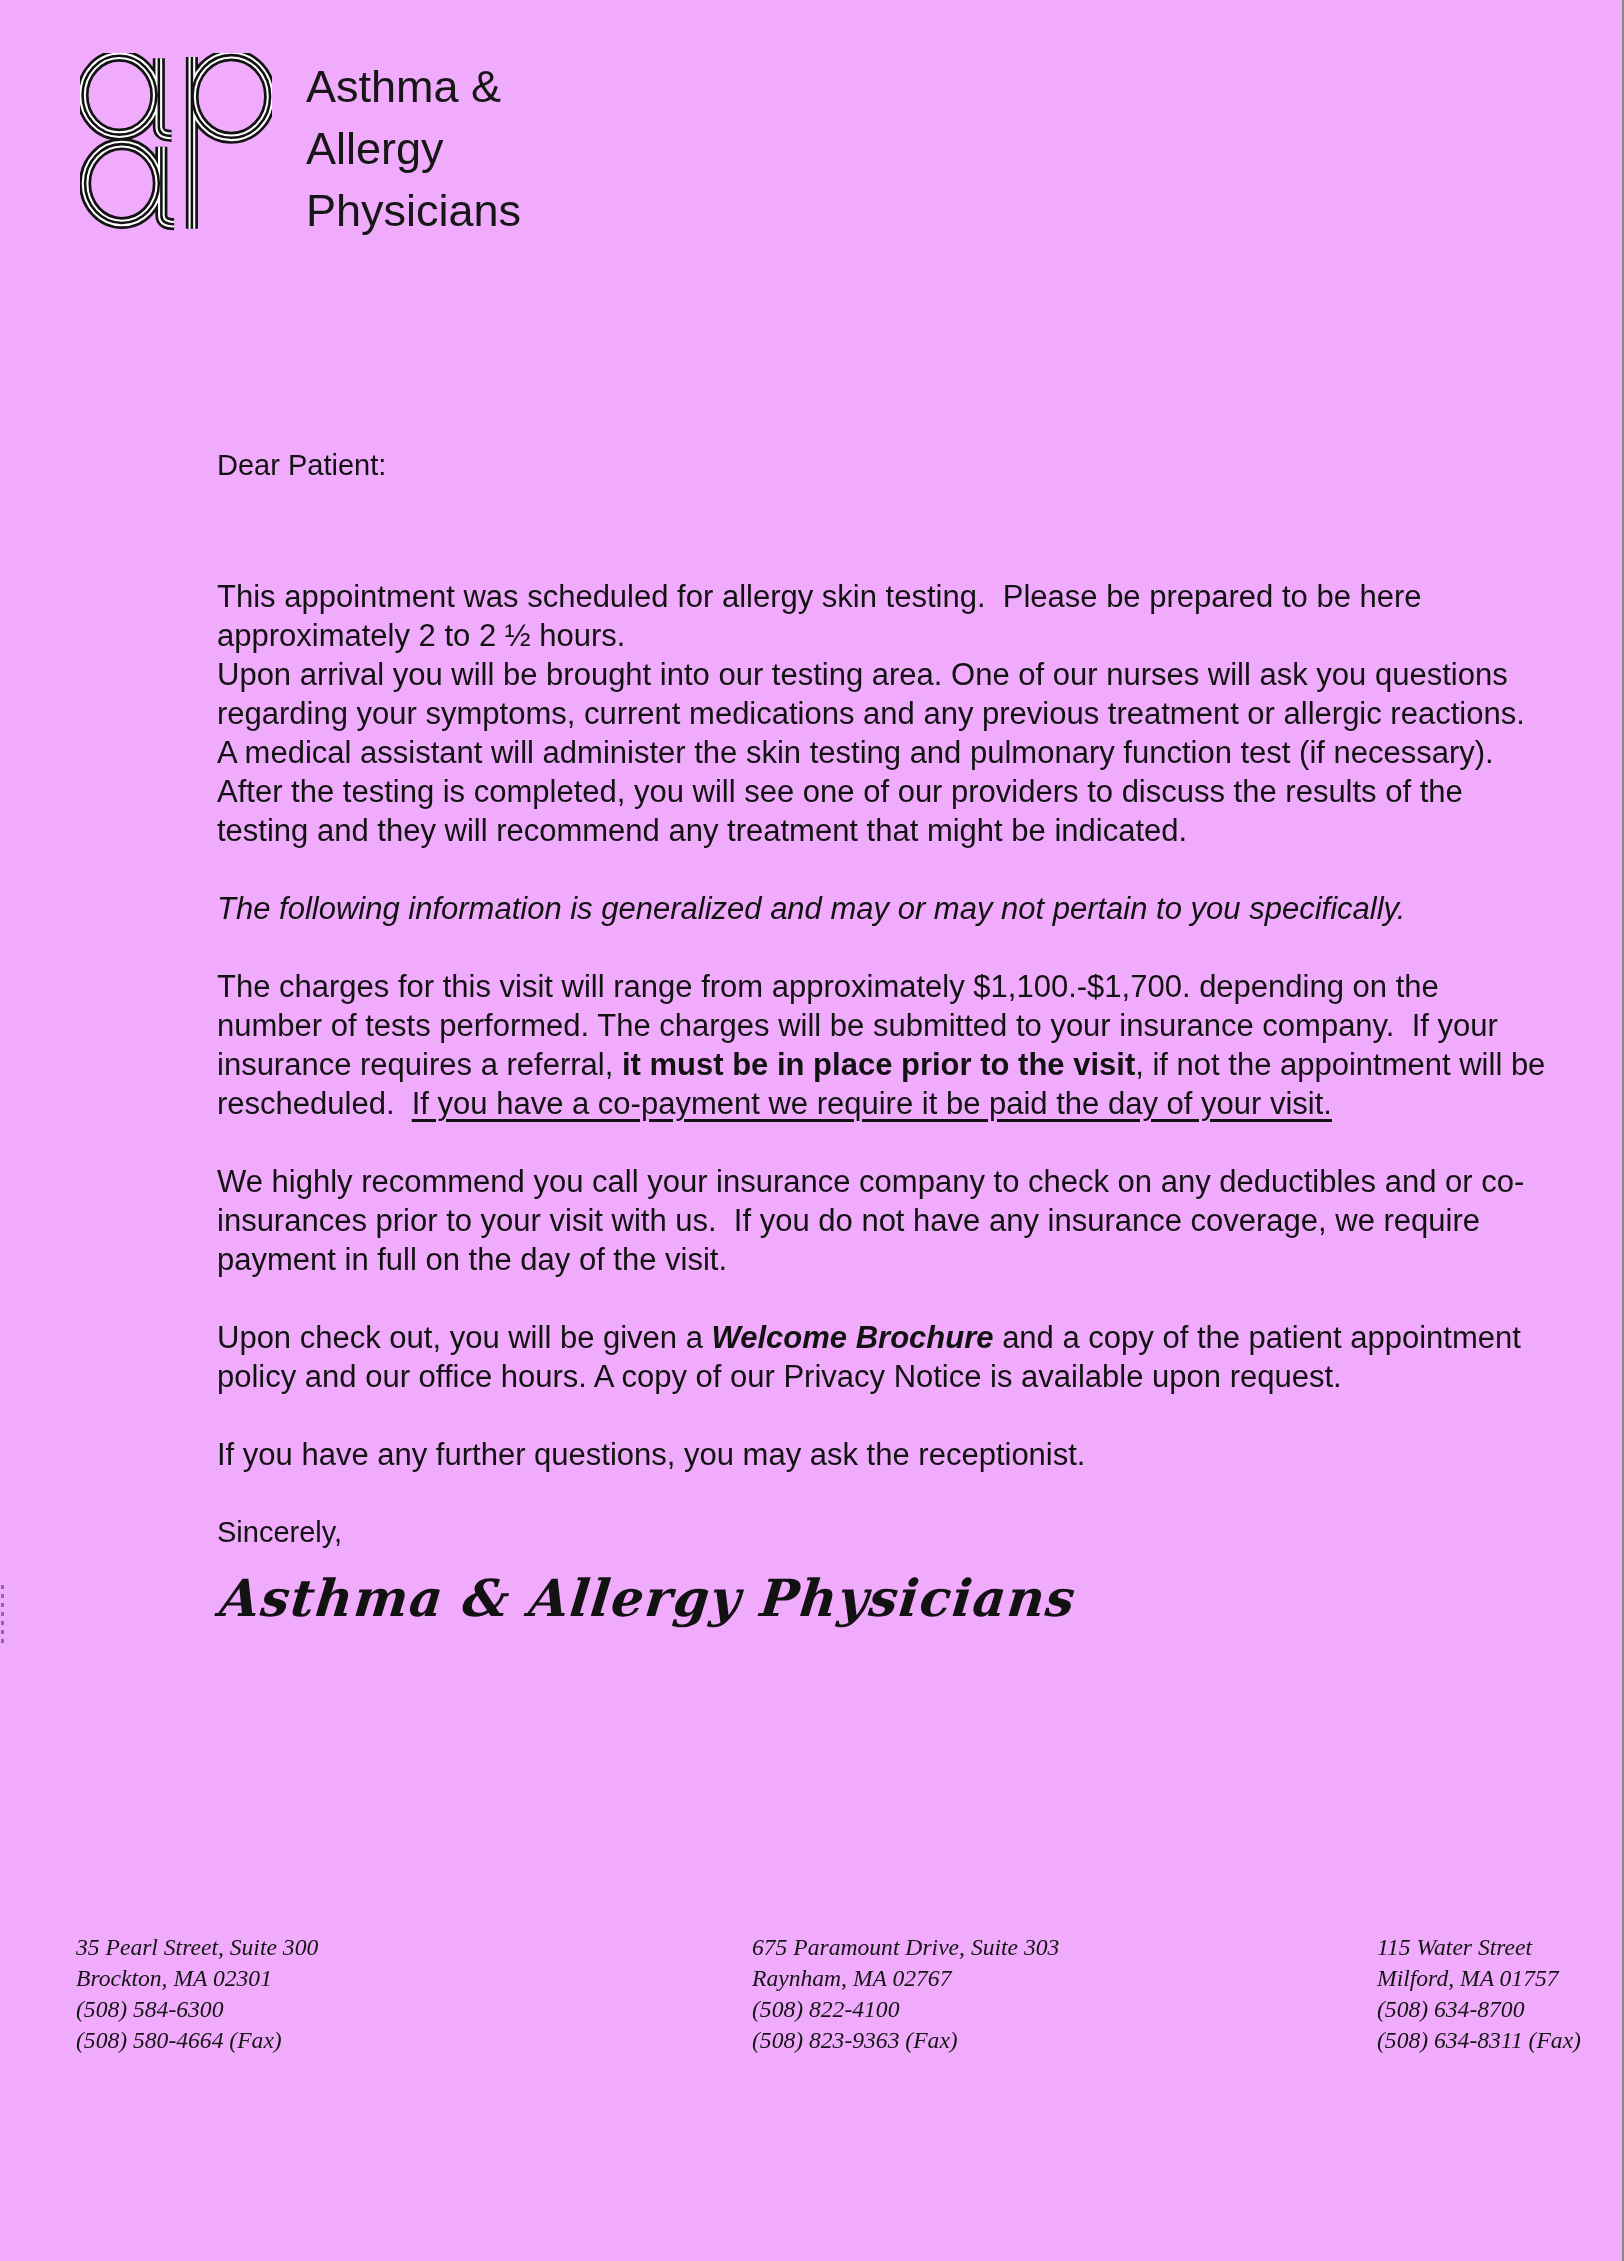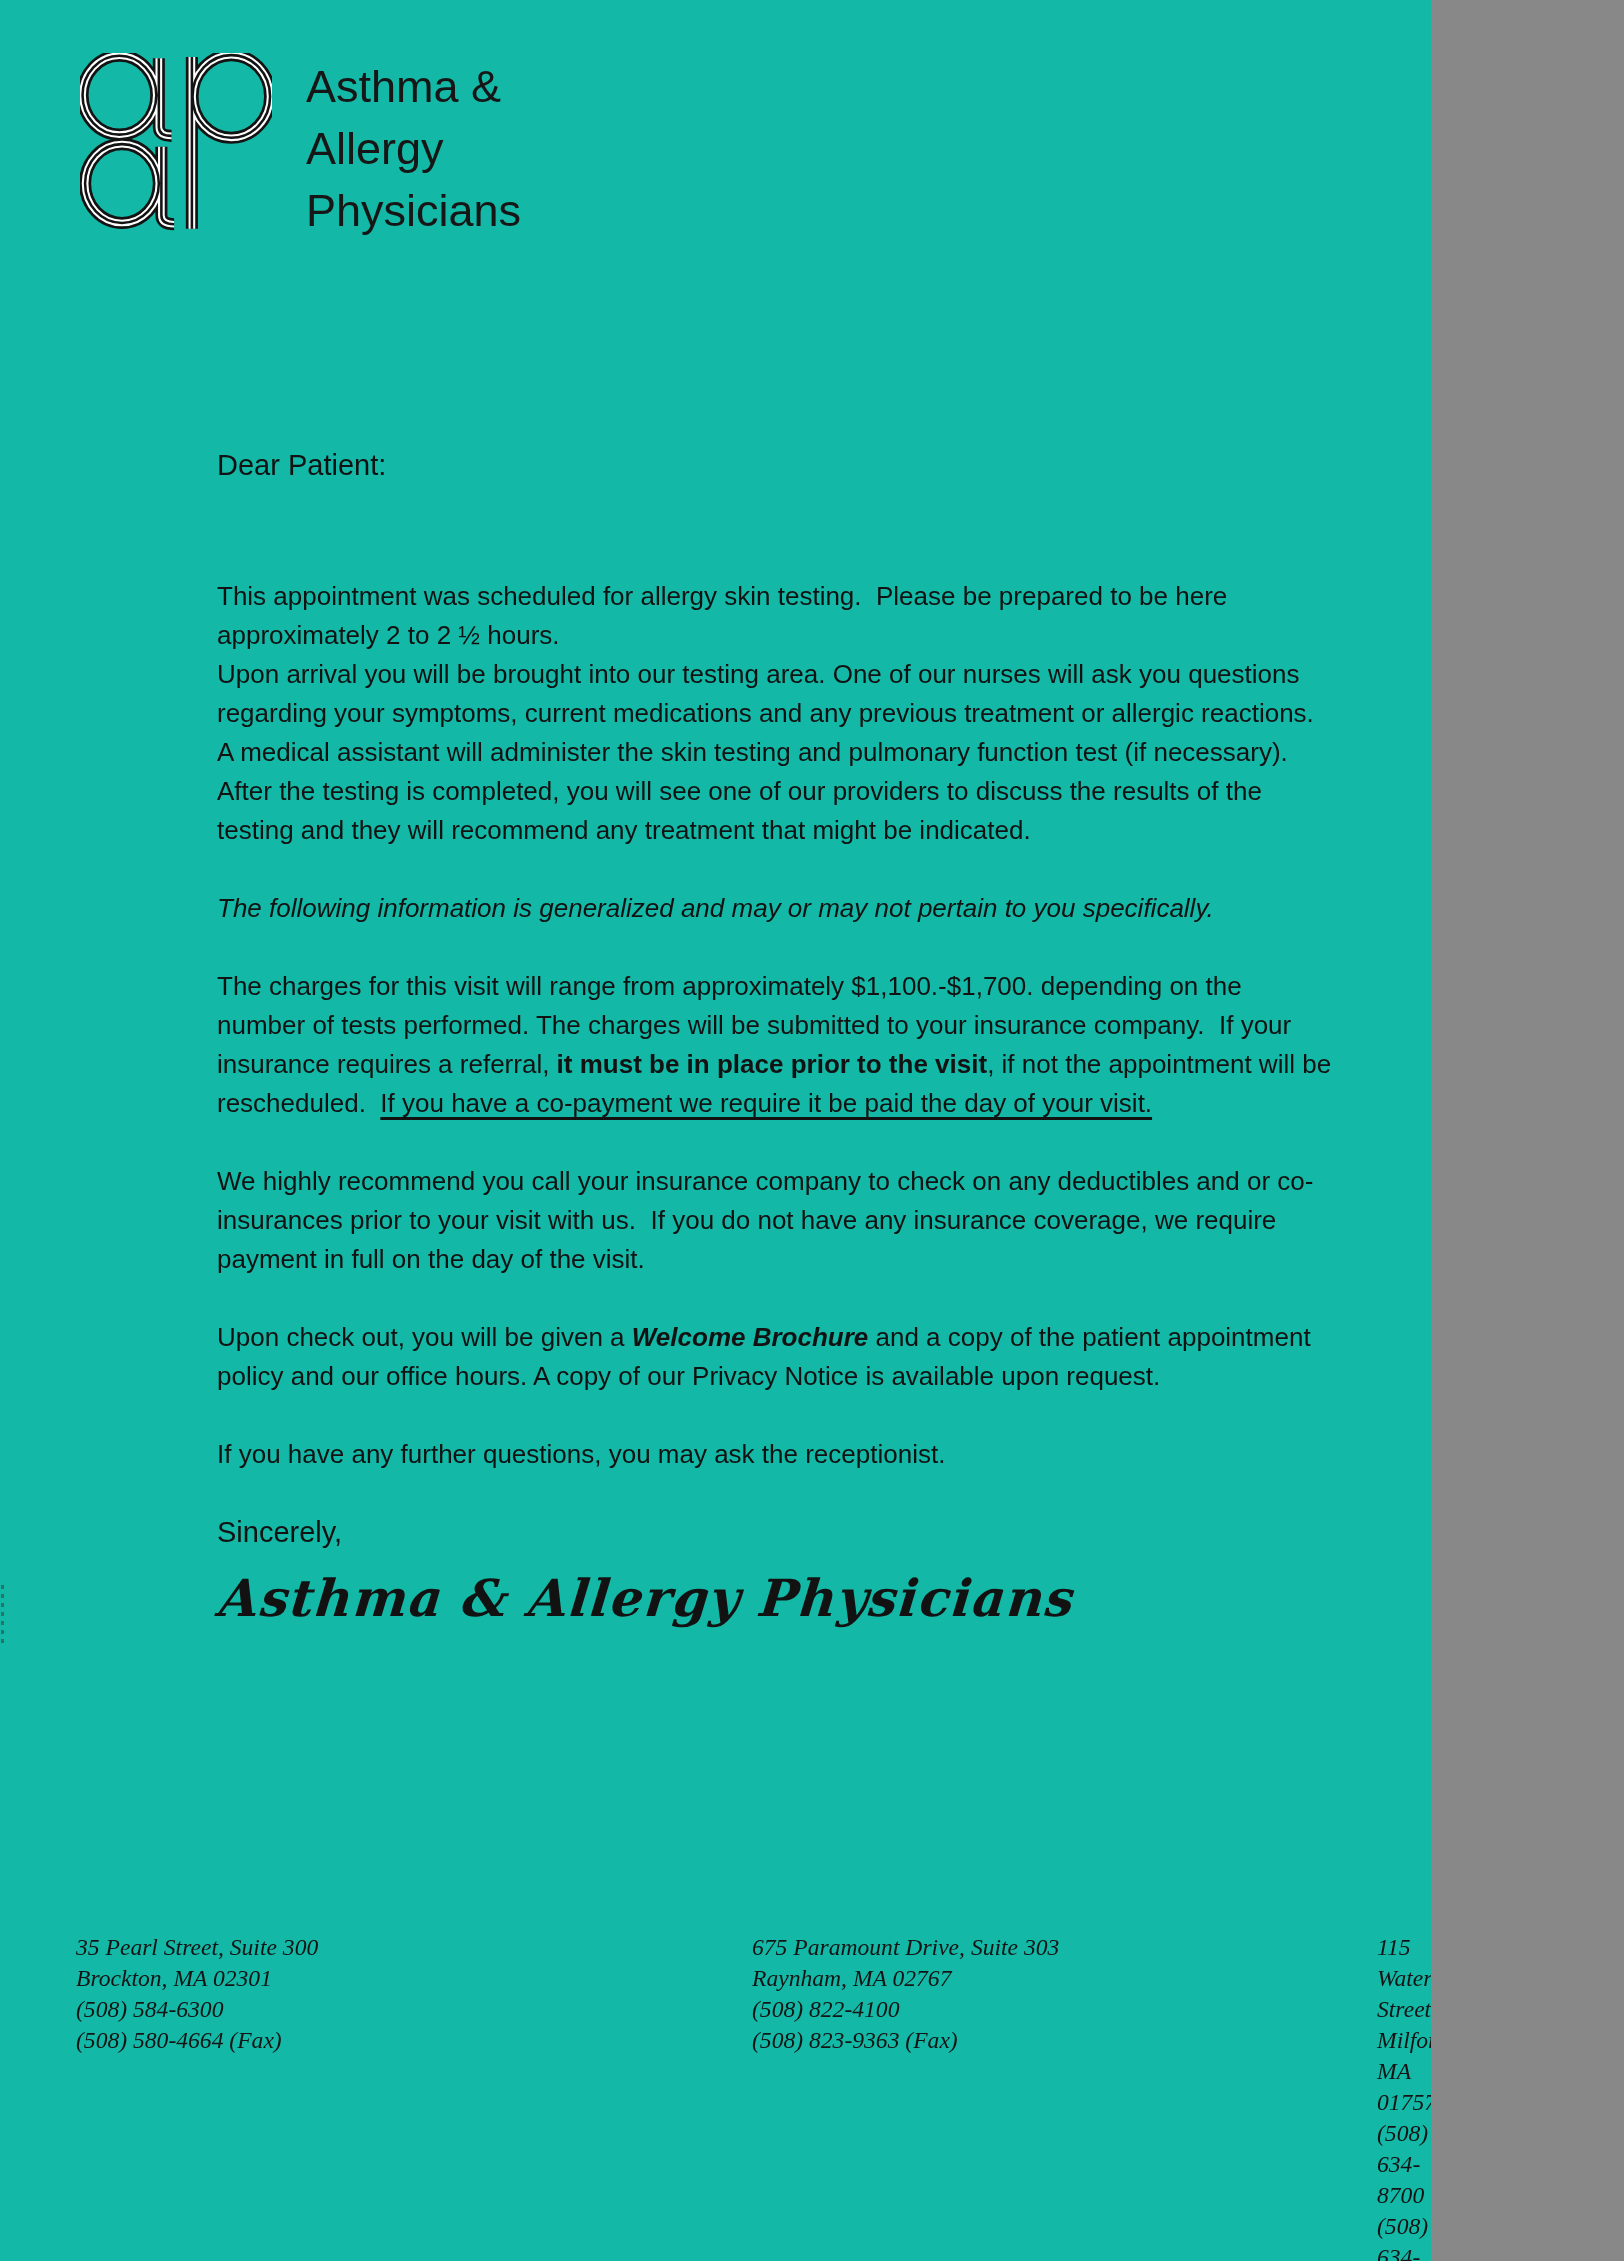--- a/index.html
+++ b/index.html
@@ -1,20 +1,20 @@
 <!DOCTYPE html>
 <html style="font-size:10.2px"><head>
 <meta charset="utf-8">
 <style>
   * { margin:0; padding:0; box-sizing:border-box; }
   html,body { background:#888; }
   .page {
     position:relative;
-    width:1431px; height:2261px;
-    background:#14b8a6;
+    width:1622px; height:2261px;
+    background:#f0abfc;
     color:#121212;
     font-family:"Liberation Sans", sans-serif;
     overflow:hidden;
   }
 
   
   .logo-svg { position:absolute; left:80px; top:53px; width:192px; height:181px; }
   .logo-svg .s1 { fill:none; stroke:#131313; stroke-width:19; }
   .logo-svg .s2 { fill:none; stroke:#ffffff; stroke-width:10.5; }
   .logo-svg .s3 { fill:none; stroke:#131313; stroke-width:4; }
@@ -35,21 +35,21 @@
 
   
   .salutation {
     position:absolute; left:217px; top:446px;
     font-size:29px; line-height:39px;
   }
   .letter-body {
     position:absolute; left:217px; top:577px; width:1408px;
   }
   .para {
-    font-size:26px; line-height:39px;
+    font-size:31px; line-height:39px;
     white-space:pre-wrap;
     margin-bottom:39px;
   }
   .para .b { font-weight:bold; }
   .para .i { font-style:italic; }
   .para .u { text-decoration:underline; text-underline-offset:4.5px; text-decoration-thickness:2.5px; }
   .para-italic { font-style:italic; }
 
   .closing {
     font-size:29px; line-height:39px;

